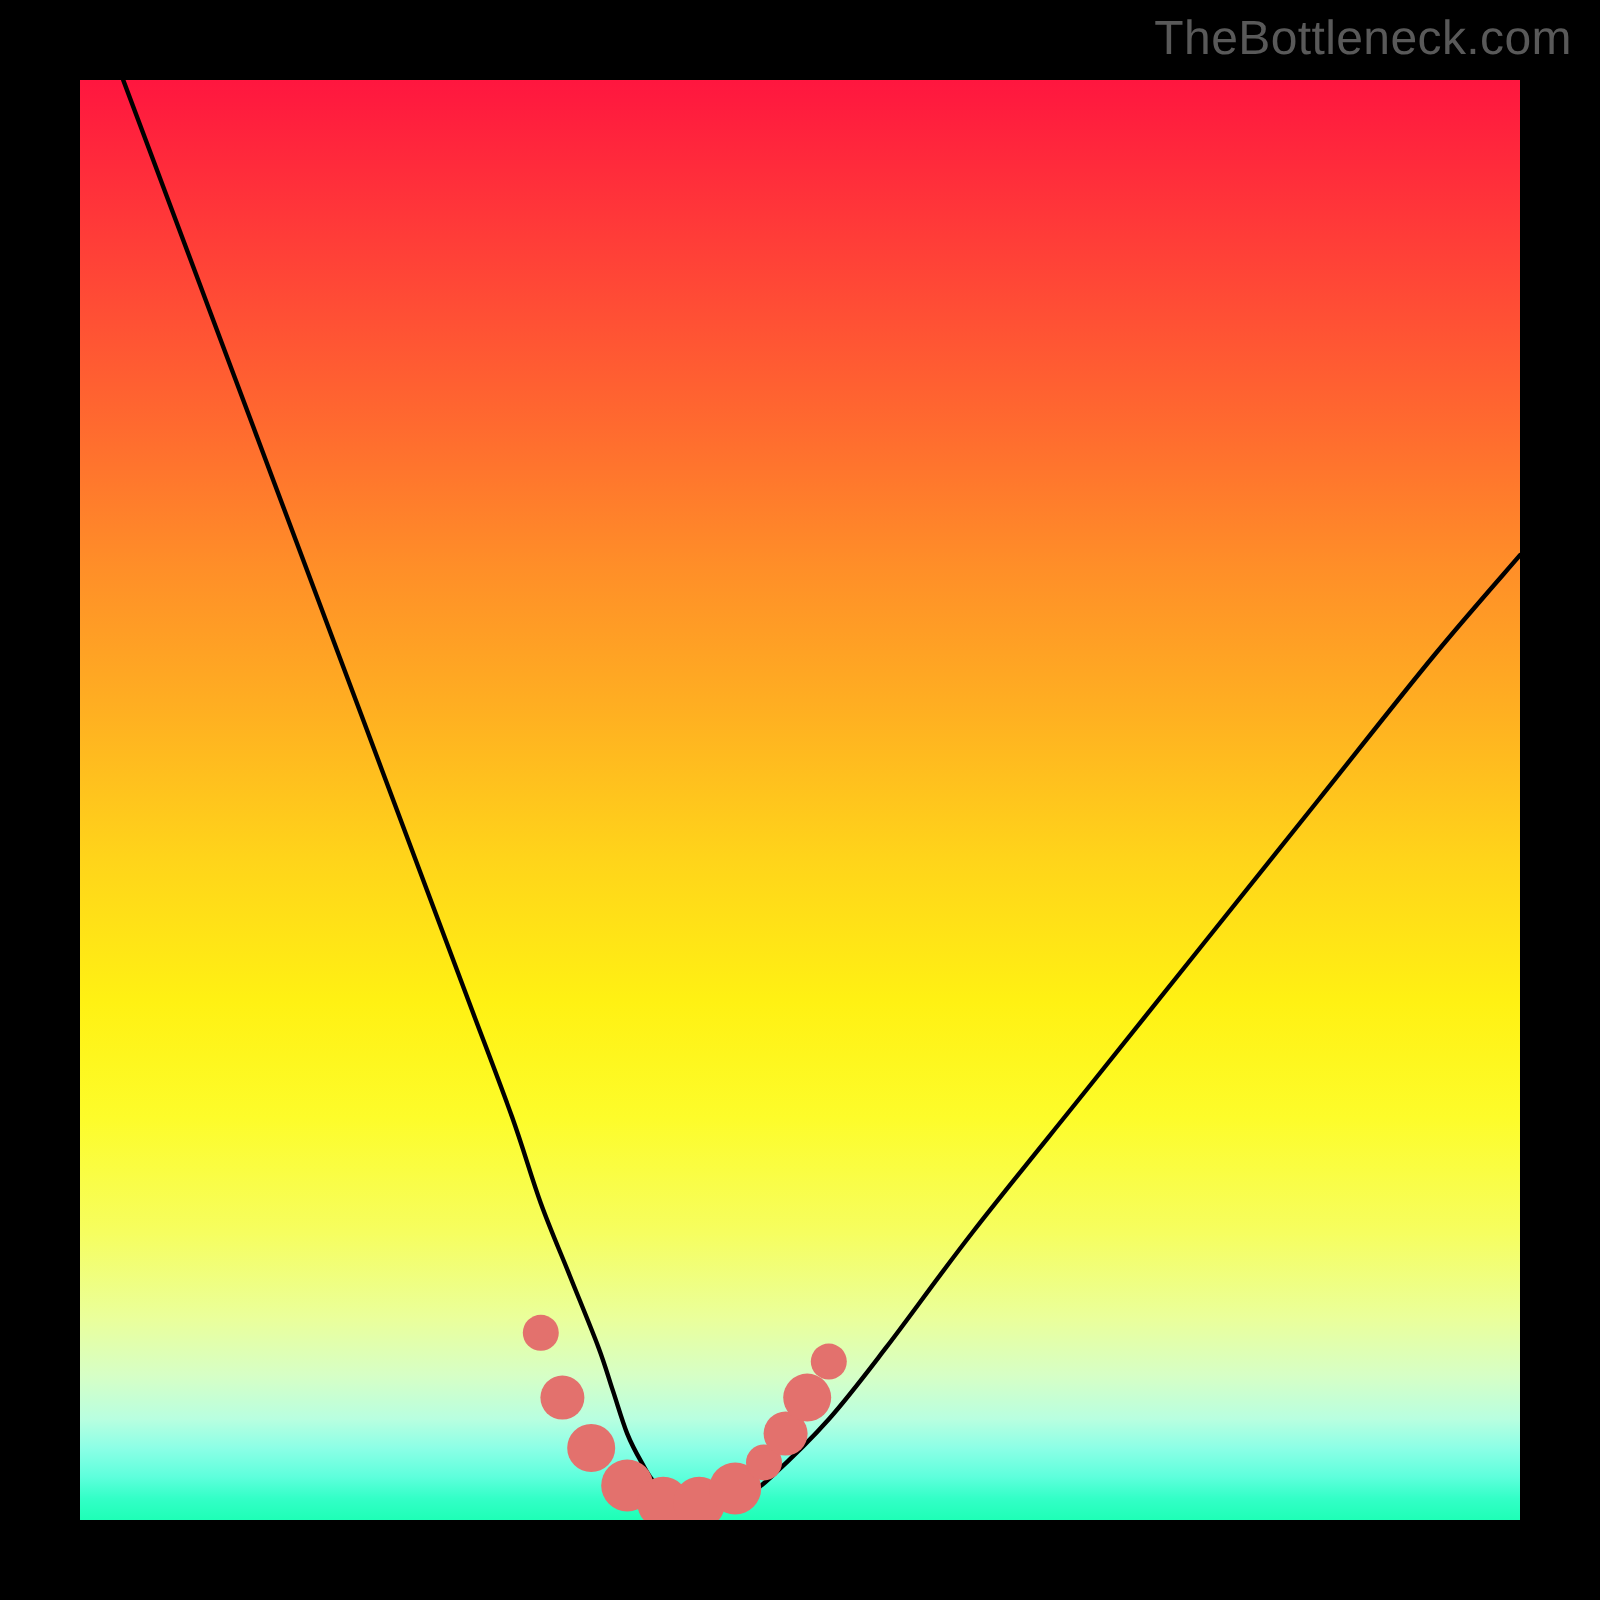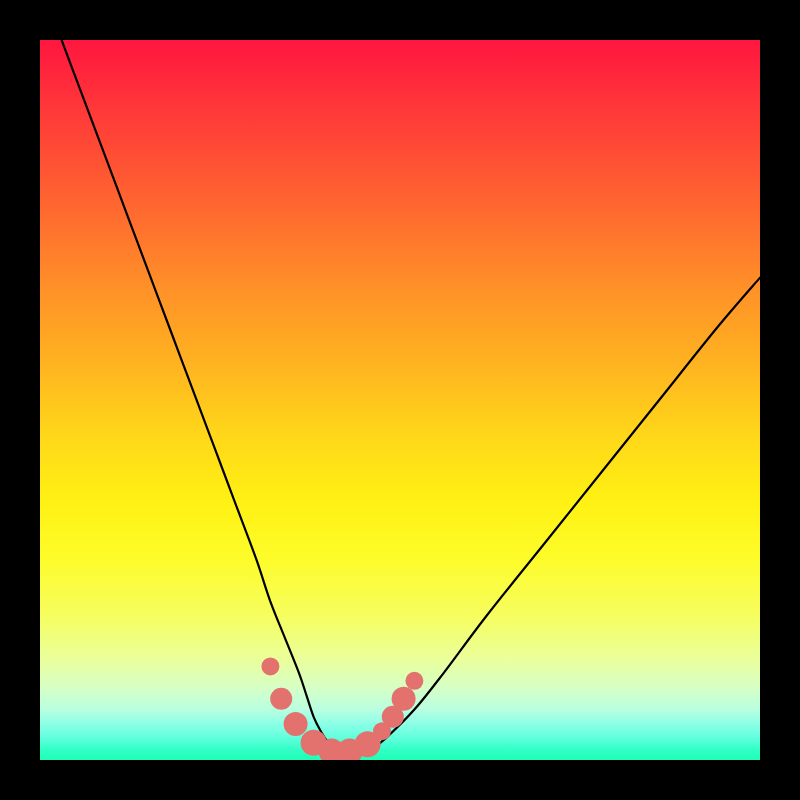--- a/index.html
+++ b/index.html
@@ -65,20 +65,21 @@
     width: 100%;
     height: 100%;
     z-index: 10;
   }
 </style>
 </head>
 <body>
 
 <div class="frame">
 
+  <div class="watermark">TheBottleneck.com</div>
 
   <div class="plot-area">
     <div class="gradient"></div>
 
     <svg class="curves" viewBox="0 0 720 720" preserveAspectRatio="none">
       <path id="curve-path" fill="none" stroke="#000000" stroke-width="2.2" stroke-linecap="round" stroke-linejoin="round" d="M 21.6 0.0 C 25.2 9.6, 36.0 38.4, 43.2 57.6 C 50.4 76.8, 57.6 96.0, 64.8 115.2 C 72.0 134.4, 79.2 153.6, 86.4 172.8 C 93.6 192.0, 100.8 211.2, 108.0 230.4 C 115.2 249.6, 122.4 268.8, 129.6 288.0 C 136.8 307.2, 144.0 326.4, 151.2 345.6 C 158.4 364.8, 165.6 384.0, 172.8 403.2 C 180.0 422.4, 187.2 441.6, 194.4 460.8 C 201.6 480.0, 210.0 501.6, 216.0 518.4 C 222.0 535.2, 225.6 548.4, 230.4 561.6 C 235.2 574.8, 240.0 585.6, 244.8 597.6 C 249.6 609.6, 255.6 624.0, 259.2 633.6 C 262.8 643.2, 264.0 648.0, 266.4 655.2 C 268.8 662.4, 271.2 670.8, 273.6 676.8 C 276.0 682.8, 278.4 687.0, 280.8 691.2 C 283.2 695.4, 284.4 698.6, 288.0 702.0 C 291.6 705.4, 297.6 709.2, 302.4 711.4 C 307.2 713.5, 312.0 715.3, 316.8 715.0 C 321.6 714.6, 326.4 712.0, 331.2 709.2 C 336.0 706.4, 338.4 705.0, 345.6 698.4 C 352.8 691.8, 364.8 680.4, 374.4 669.6 C 384.0 658.8, 391.2 649.2, 403.2 633.6 C 415.2 618.0, 429.6 597.6, 446.4 576.0 C 463.2 554.4, 484.8 528.0, 504.0 504.0 C 523.2 480.0, 542.4 456.0, 561.6 432.0 C 580.8 408.0, 600.0 384.0, 619.2 360.0 C 638.4 336.0, 660.0 308.4, 676.8 288.0 C 693.6 267.6, 712.8 246.0, 720.0 237.6"></path>
       <g id="markers-group">
           <circle cx="230.4" cy="626.4" r="9" fill="#e3716d"></circle>
           <circle cx="241.2" cy="658.8" r="11" fill="#e3716d"></circle>
           <circle cx="255.6" cy="684.0" r="12" fill="#e3716d"></circle>

